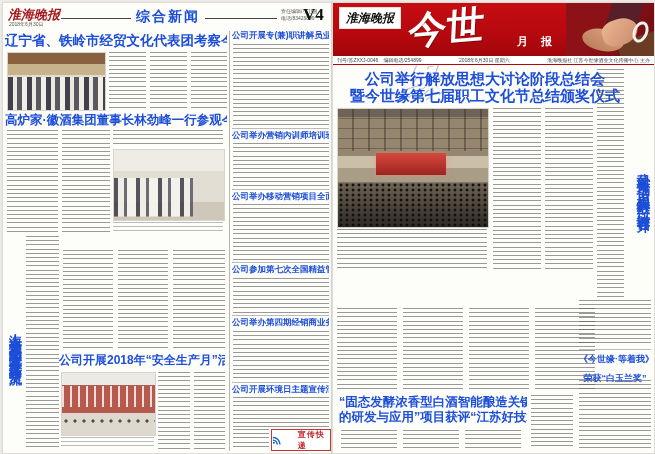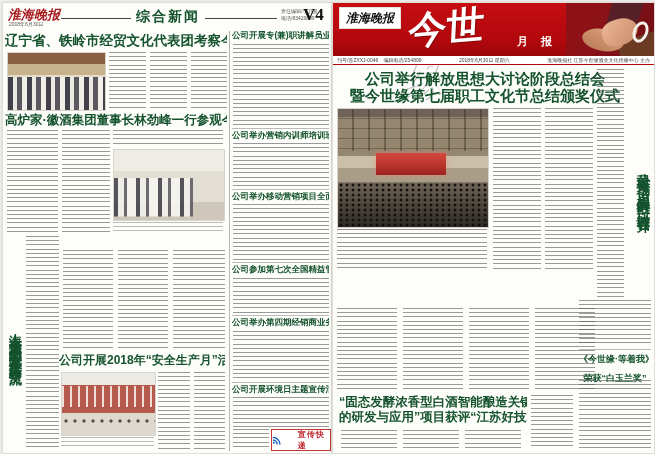--- a/index.html
+++ b/index.html
@@ -2,21 +2,21 @@
 <html><head>
 <meta charset="utf-8">
 <style>
   html,body{margin:0;padding:0;background:#e8e6e2;font-family:"Liberation Sans",sans-serif;}
   #canvas{position:relative;width:655px;height:454px;background:#f2f0ec;overflow:hidden;}
   .page{position:absolute;background:#fdfdfa;border:1px solid #e0ddd6;box-shadow:0 0 3px rgba(0,0,0,.12);}
   .abs{position:absolute;}
   
   .tb{position:absolute;background:repeating-linear-gradient(180deg,#5c5c5c 0,#5c5c5c 1px,transparent 1px,transparent 4.2px);opacity:.62;}
   .tb2{position:absolute;background:repeating-linear-gradient(180deg,#7a7a7a 0,#7a7a7a 1px,transparent 1px,transparent 4.2px);opacity:.5;}
-  .h{position:absolute;font-weight:bold;color:#14532d;text-align:center;line-height:1.15;
+  .h{position:absolute;font-weight:bold;color:#1d4ed8;text-align:center;line-height:1.15;
      font-family:"Liberation Sans","DejaVu Sans",sans-serif;white-space:nowrap;overflow:hidden;}
   .vert{writing-mode:vertical-rl;letter-spacing:2px;white-space:normal;}
   .vr{position:absolute;width:1px;background:#b9b5ae;}
   .hrule{position:absolute;height:1px;background:#8f8b84;}
   .callig-red{font-family:"DejaVu Serif",serif;font-style:italic;font-weight:bold;color:#a6191d;}
   .callig-wh{font-family:"DejaVu Serif",serif;font-weight:bold;color:#fff;}
   
   .ph{position:absolute;overflow:hidden;border:1px solid #d8d4cc;}
   .ph1{background-image:
     repeating-linear-gradient(90deg, rgba(38,38,52,.85) 0 5px, rgba(236,234,228,.92) 5px 9px, rgba(55,55,66,.8) 9px 14px, rgba(242,240,234,.92) 14px 19px),

